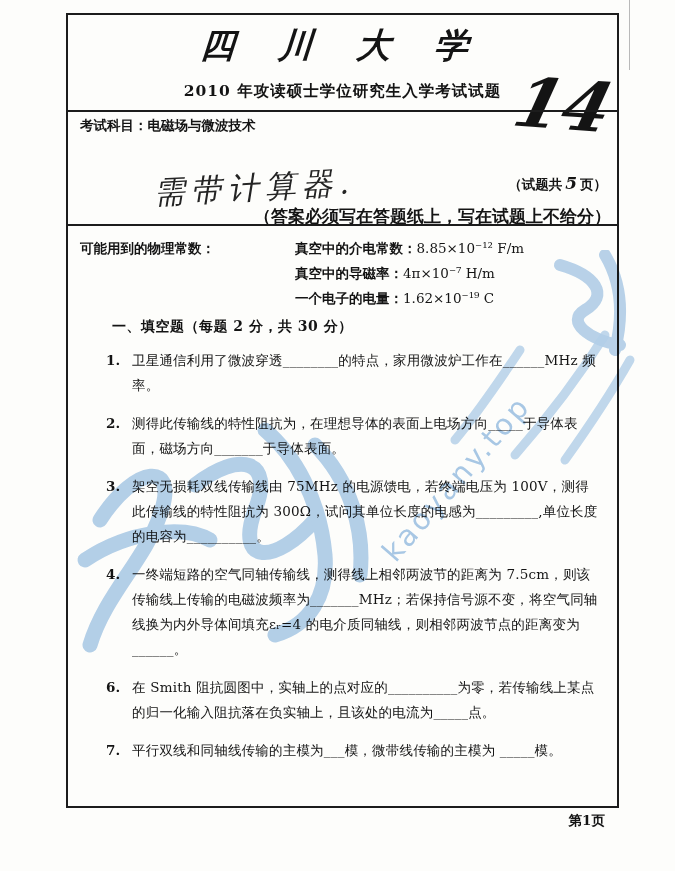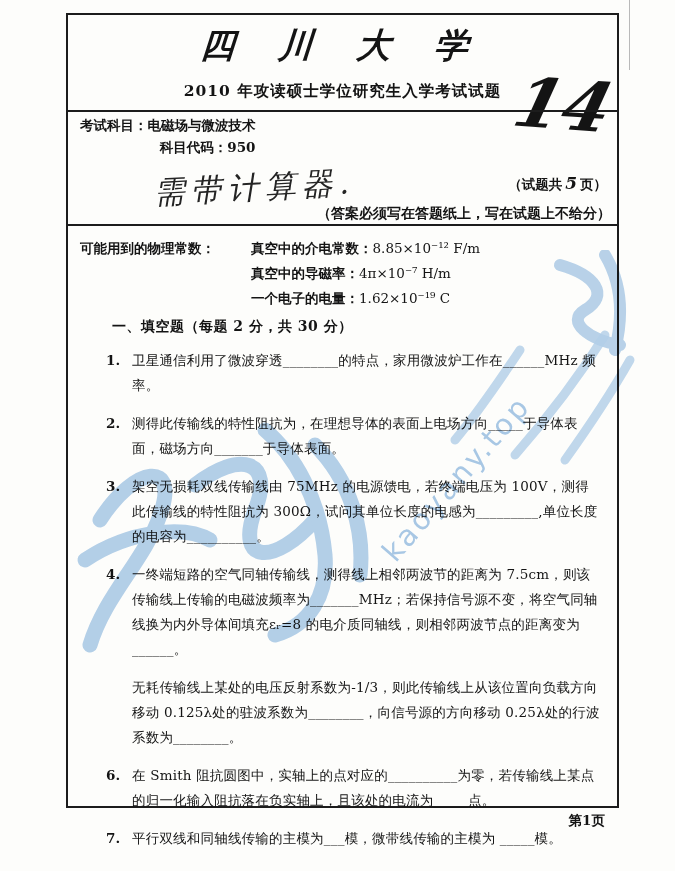--- a/index.html
+++ b/index.html
@@ -58,28 +58,28 @@
   .pages-note .num { font-style:italic; font-size:17px; padding:0 3px; }
 
   .handwritten-note {
     position:absolute; top:152px; left:88px;
     font-size:31px; color:#242424; font-weight:400;
     transform:rotate(-3deg) skewX(-12deg);
     letter-spacing:6px; white-space:nowrap;
   }
   .answer-note {
     position:absolute; top:190px; right:6px;
-    font-size:14px; font-weight:bold; white-space:nowrap;
+    font-size:17px; font-weight:bold; white-space:nowrap;
   }
 
   .main-content {
     position:absolute; top:209px; left:0; right:0; bottom:0;
     padding:12px 12px 0 12px;
   }
-  .constants { display:flex; font-size:13.5px; line-height:25px; }
+  .constants { display:flex; font-size:13.5px; line-height:25px;gap:44px; }
   .constants .intro { font-weight:600; white-space:nowrap; }
   .const-item { white-space:nowrap;margin-left:36px; }
   .const-item .clabel { font-weight:600; }
 
   .section-title { margin-top:7px; font-size:14px; font-weight:bold; letter-spacing:.5px;margin-left:32px; }
 
   .questions { margin-top:12px; }
   .q { display:flex; margin-bottom:13px; font-size:13.5px; line-height:25px; }
   .qno { width:26px; margin-left:26px; font-weight:600; flex:none; }
   .qtext { flex:1; padding-right:4px; font-weight:500; letter-spacing:.2px; }
@@ -112,23 +112,20 @@
 
     <div class="uni-title">四 川 大 学</div>
     <div class="subtitle">2010 年攻读硕士学位研究生入学考试试题</div>
     <div class="serial-number">14</div>
 
     <div class="divider d1"></div>
 
     <div class="info-block">
       <div class="info-row">
         <span>考试科目：</span><span class="val">电磁场与微波技术</span>
-      </div>
-      <div class="info-row">
-        <span>科目代码：</span><span class="val">950</span>
       </div>
     </div>
 
     <div class="pages-note">
       <span>（试题共</span><span class="num">5</span><span>页）</span>
     </div>
 
     <div class="handwritten-note">需带计算器.</div>
     <div class="answer-note">（答案必须写在答题纸上，写在试题上不给分）</div>
 
@@ -161,25 +158,21 @@
         <div class="q">
           <span class="qno">2.</span>
           <span class="qtext">测得此传输线的特性阻抗为，在理想导体的表面上电场方向_____于导体表面，磁场方向_______于导体表面。</span>
         </div>
         <div class="q">
           <span class="qno">3.</span>
           <span class="qtext">架空无损耗双线传输线由 75MHz 的电源馈电，若终端电压为 100V，测得此传输线的特性阻抗为 300Ω，试问其单位长度的电感为_________,单位长度的电容为__________。</span>
         </div>
         <div class="q">
           <span class="qno">4.</span>
-          <span class="qtext">一终端短路的空气同轴传输线，测得线上相邻两波节的距离为 7.5cm，则该传输线上传输的电磁波频率为_______MHz；若保持信号源不变，将空气同轴线换为内外导体间填充εᵣ=8 的电介质同轴线，则相邻两波节点的距离变为______。</span>
-        </div>
-        <div class="q">
-          <span class="qno"></span>
-          <span class="qtext">无耗传输线上某处的电压反射系数为-1/3，则此传输线上从该位置向负载方向移动 0.125λ处的驻波系数为________，向信号源的方向移动 0.25λ处的行波系数为________。</span>
+          <span class="qtext">一终端短路的空气同轴传输线，测得线上相邻两波节的距离为 7.5cm，则该传输线上传输的电磁波频率为_______MHz；若保持信号源不变，将空气同轴线换为内外导体间填充εᵣ=4 的电介质同轴线，则相邻两波节点的距离变为______。</span>
         </div>
         <div class="q">
           <span class="qno">6.</span>
           <span class="qtext">在 Smith 阻抗圆图中，实轴上的点对应的__________为零，若传输线上某点的归一化输入阻抗落在负实轴上，且该处的电流为_____点。</span>
         </div>
         <div class="q">
           <span class="qno">7.</span>
           <span class="qtext">平行双线和同轴线传输的主模为___模，微带线传输的主模为 _____模。</span>
         </div>
       </div>

